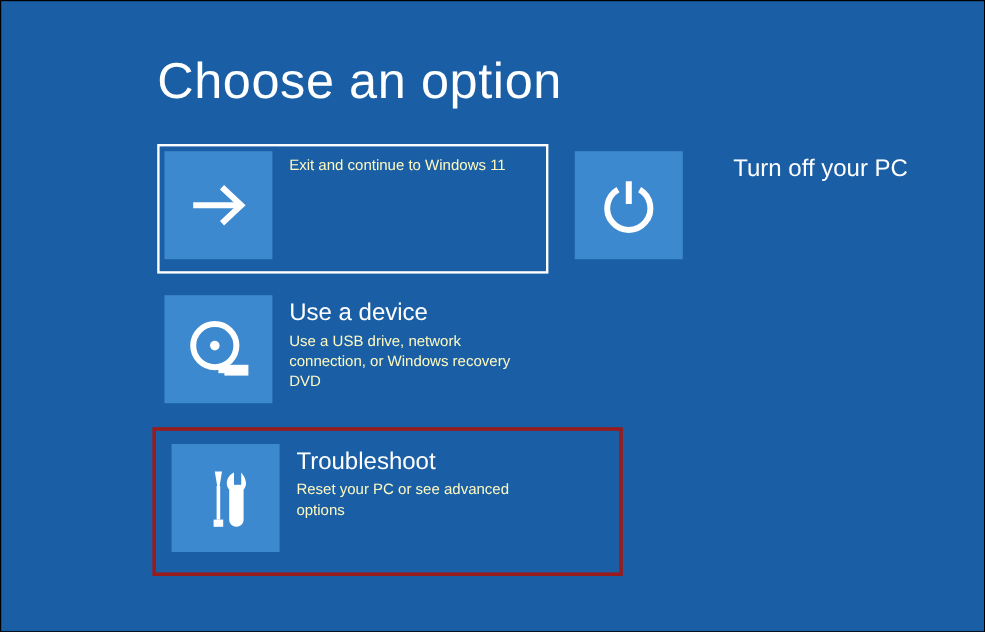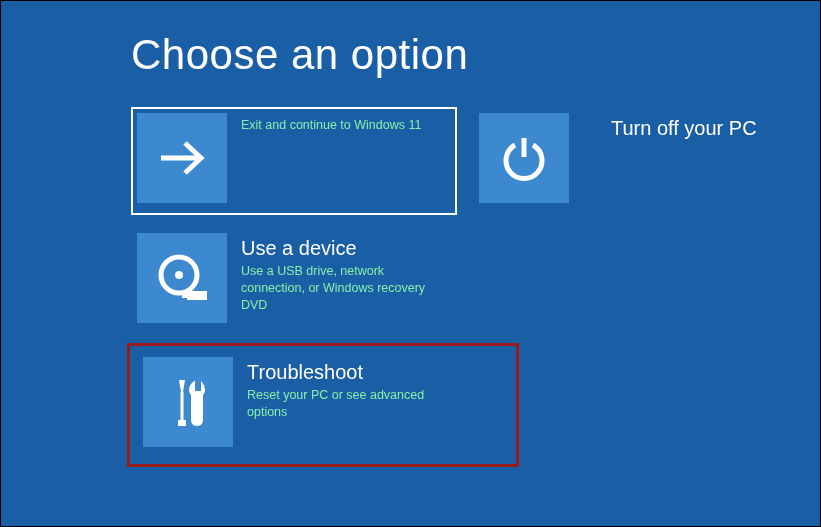--- a/index.html
+++ b/index.html
@@ -5,21 +5,21 @@
   * { box-sizing: border-box; margin: 0; padding: 0; }
   html, body { width: 821px; height: 527px; }
   body {
     background: #1a5fa5;
     border: 1px solid #000;
     font-family: "Segoe UI Light", "Segoe UI", Arial, sans-serif;
     color: #fff;
     overflow: hidden;
   }
   .page {
-    padding: 30px 0 0 130px;
+    padding: 43px 0 0 130px;
   }
   .title {
     font-size: 42px;
     font-weight: 300;
     margin-bottom: 28px;
     letter-spacing: 0.5px;
   }
   .options {
     display: flex;
     flex-direction: column;
@@ -55,21 +55,21 @@
   }
   .tile-title {
     font-size: 20px;
     font-weight: 400;
     margin-bottom: 3px;
   }
   .tile-desc {
     font-size: 12.5px;
     font-weight: 400;
     line-height: 1.35;
-    color: #86efac;
+    color: #fef9c3;
     max-width: 210px;
   }
   svg { display: block; }
 </style>
 </head>
 <body>
 
 <div class="page">
   <h1 class="title">Choose an option</h1>
 

